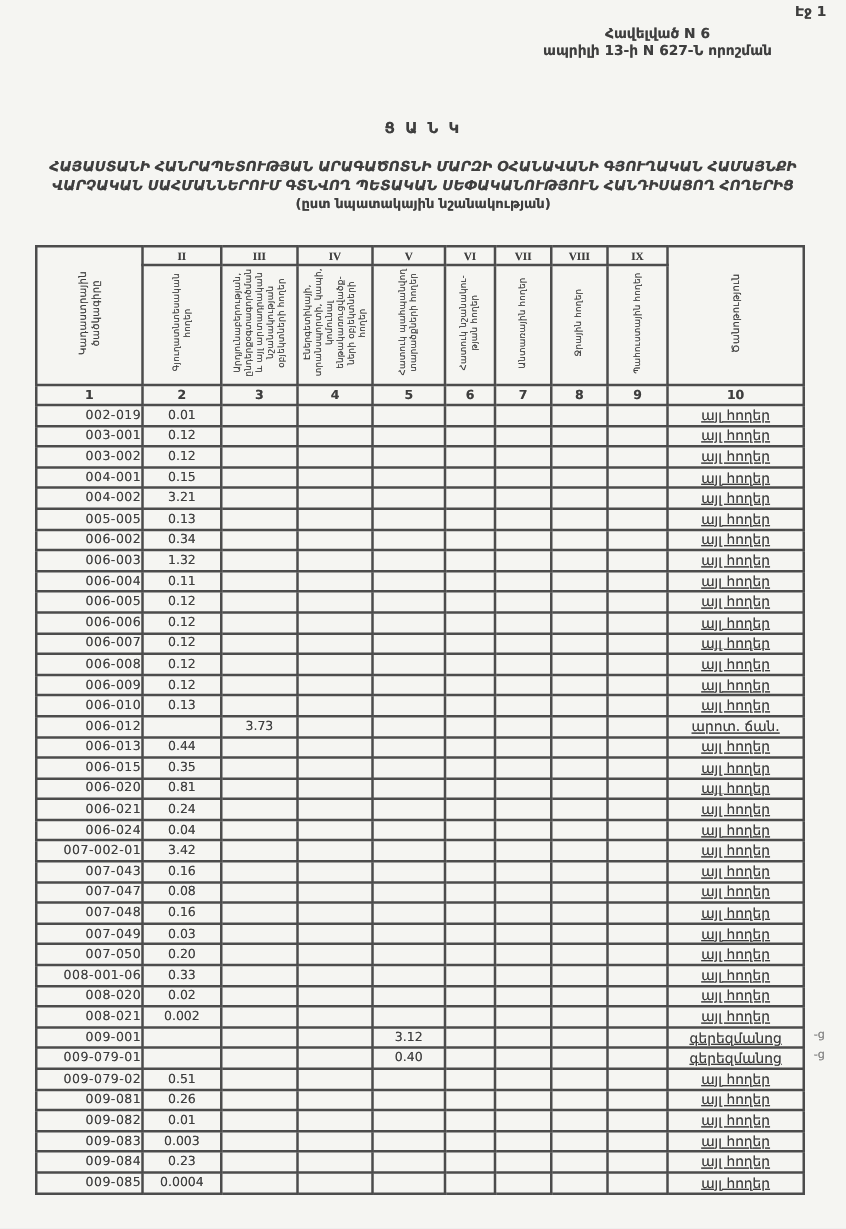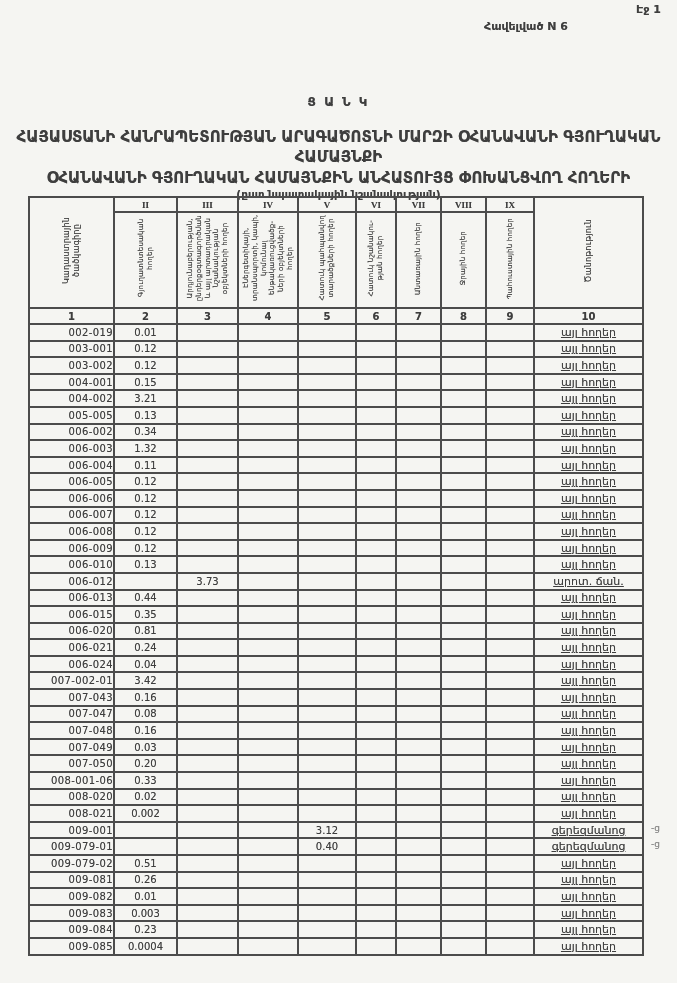--- a/index.html
+++ b/index.html
@@ -18,21 +18,21 @@
   }
   .appendix{
     position:absolute;top:20px;left:376px;width:300px;
     text-align:center;font-size:11px;font-weight:bold;line-height:1.3;
   }
   .title-block{
     position:absolute;top:95px;left:10px;right:10px;
     text-align:center;font-weight:bold;
   }
   .title-heading{font-size:12px;letter-spacing:2px;margin-bottom:18px;}
-  .title-line{font-size:15px;line-height:1.35;}
+  .title-line{font-size:11px;line-height:1.35;font-style:italic;}
   .title-sub{font-size:10.5px;margin-top:0;}
   table.land{
     position:absolute;top:196px;left:28px;
     border-collapse:collapse;table-layout:fixed;
     width:614px;
   }
   table.land th, table.land td{
     border:2px solid #4c4c4c;
     padding:0;margin:0;
     overflow:hidden;
@@ -70,26 +70,27 @@
 </style>
 </head>
 <body>
 
 <div class="page ink">
 
   <div class="page-num">Էջ 1</div>
 
   <div class="appendix">
     <div>Հավելված N 6</div>
+    <div>ապրիլի 13-ի N 627-Ն որոշման</div>
   </div>
 
   <div class="title-block">
     <div class="title-heading">Ց Ա Ն Կ</div>
     <div class="title-line">ՀԱՅԱՍՏԱՆԻ ՀԱՆՐԱՊԵՏՈՒԹՅԱՆ ԱՐԱԳԱԾՈՏՆԻ ՄԱՐԶԻ ՕՀԱՆԱՎԱՆԻ ԳՅՈՒՂԱԿԱՆ ՀԱՄԱՅՆՔԻ</div>
-    <div class="title-line">ՕՀԱՆԱՎԱՆԻ ԳՅՈՒՂԱԿԱՆ ՀԱՄԱՅՆՔԻՆ ԱՆՀԱՏՈՒՅՑ ՓՈԽԱՆՑՎՈՂ ՀՈՂԵՐԻ</div>
+    <div class="title-line">ՎԱՐՉԱԿԱՆ ՍԱՀՄԱՆՆԵՐՈՒՄ ԳՏՆՎՈՂ ՊԵՏԱԿԱՆ ՍԵՓԱԿԱՆՈՒԹՅՈՒՆ ՀԱՆԴԻՍԱՑՈՂ ՀՈՂԵՐԻՑ</div>
     <div class="title-sub">(ըստ նպատակային նշանակության)</div>
   </div>
 
   <table class="land" id="land-table">
       <colgroup>
         <col style="width: 85px;">
         <col style="width: 63px;">
         <col style="width: 61px;">
         <col style="width: 60px;">
         <col style="width: 58px;">

